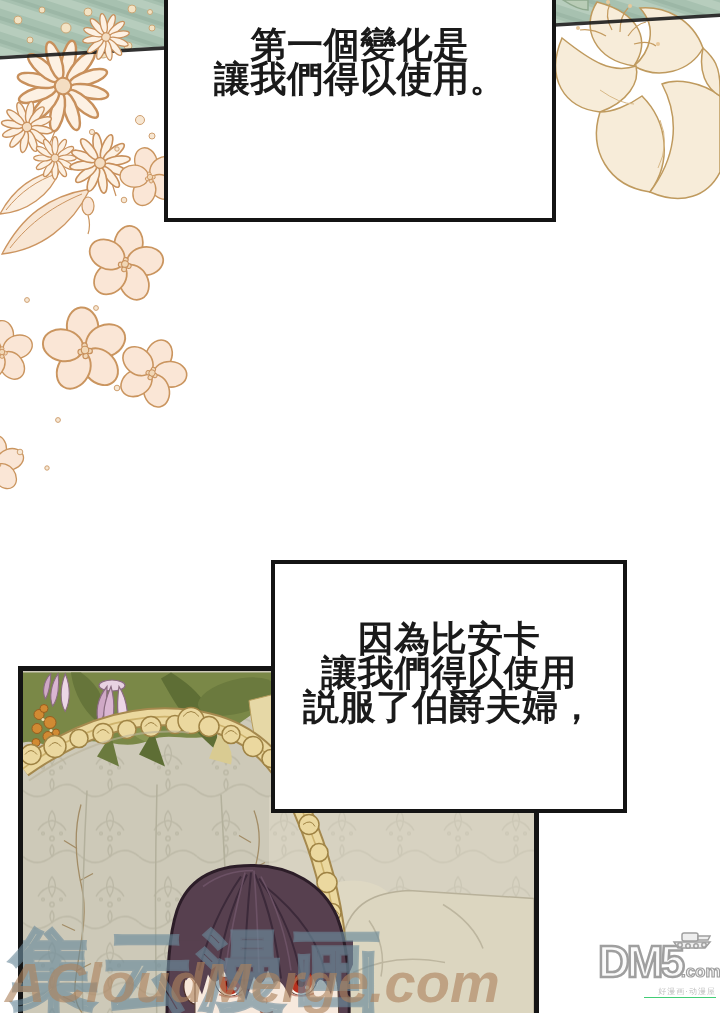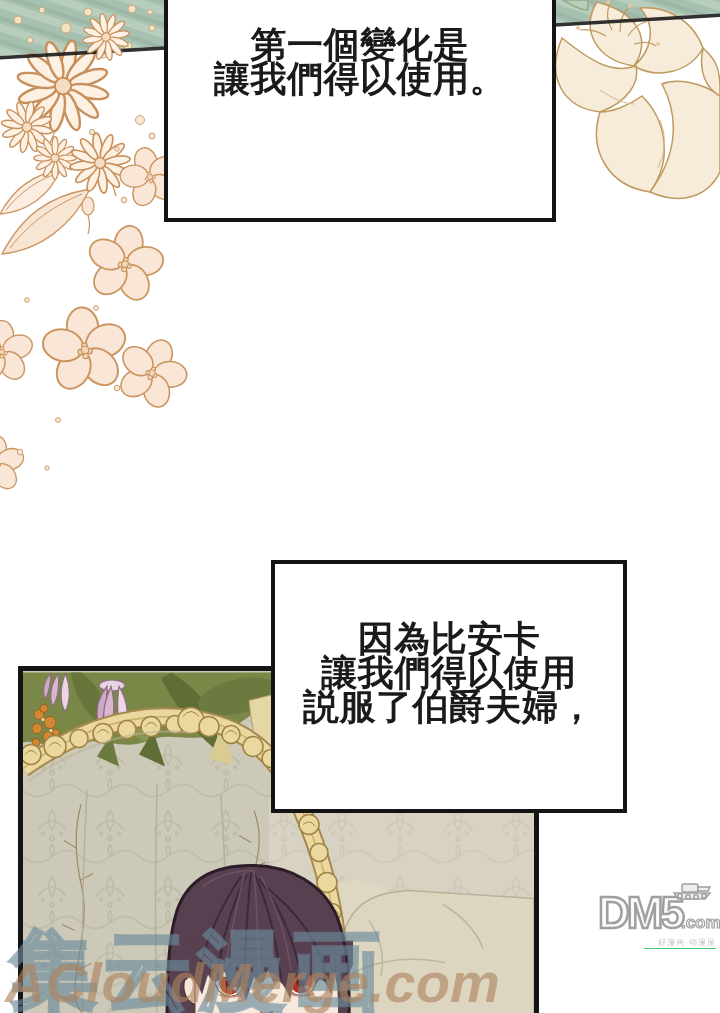--- a/index.html
+++ b/index.html
@@ -13,21 +13,21 @@
   .nbox p{margin:0;font-size:36px;line-height:34px;font-weight:600;letter-spacing:0.5px;}
   .nbox-top{left:164px;top:-6px;width:392px;height:228px;padding-top:30px;}
   .nbox-mid{left:271px;top:560px;width:356px;height:253px;padding-top:58px;z-index:4;}
   .panel{position:absolute;left:18px;top:666px;width:521px;height:360px;
          border:5px solid #141414;border-bottom:none;background:#cdc9b8;overflow:hidden;z-index:2;}
   .wm-cn{position:absolute;left:10px;top:912px;z-index:6;font-size:88px;font-weight:800;
          letter-spacing:6px;white-space:nowrap;color:rgba(106,138,155,0.15);
          -webkit-text-stroke:3px rgba(106,138,155,0.60);}
   .wm-en{position:absolute;left:5px;top:950px;z-index:6;font-size:56px;font-weight:bold;
          font-style:italic;white-space:nowrap;color:rgba(173,130,94,0.62);letter-spacing:0px;}
-  .dm5{position:absolute;left:598px;top:889px;width:120px;z-index:6;opacity:0.85;}
+  .dm5{position:absolute;left:598px;top:938px;width:120px;z-index:6;opacity:0.85;}
   .dm5-row{position:relative;white-space:nowrap;}
   .dm5-main{font-size:44px;line-height:48px;font-weight:900;letter-spacing:-3px;
             color:#fafafa;-webkit-text-stroke:2.5px #8f8f8f;}
   .dm5-com{font-size:17px;font-weight:800;color:#fafafa;-webkit-text-stroke:1.2px #8f8f8f;
            margin-left:-1px;}
   .dm5-vehicle{position:absolute;right:2px;top:-13px;}
   .dm5-cap{font-size:8px;color:#b3b3b3;text-align:right;letter-spacing:1px;
            border-bottom:1px solid #22c55e;filter:blur(0.7px);width:72px;margin-left:46px;}
 </style>
 </head>

